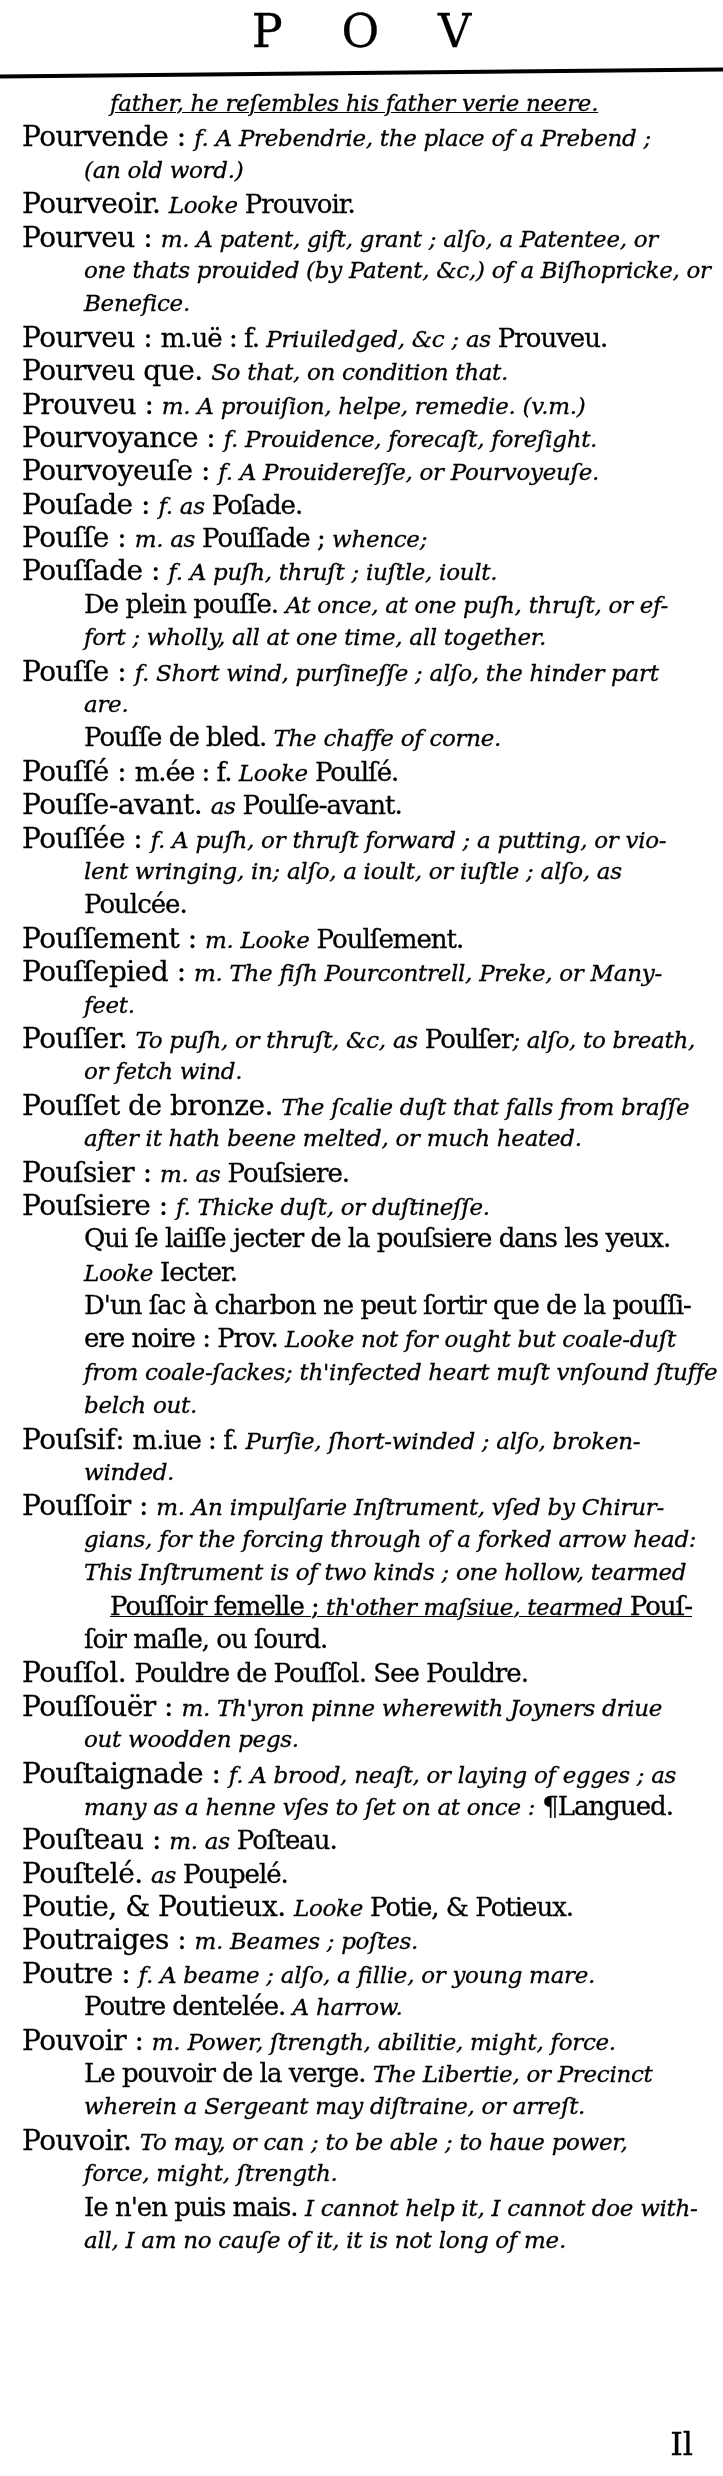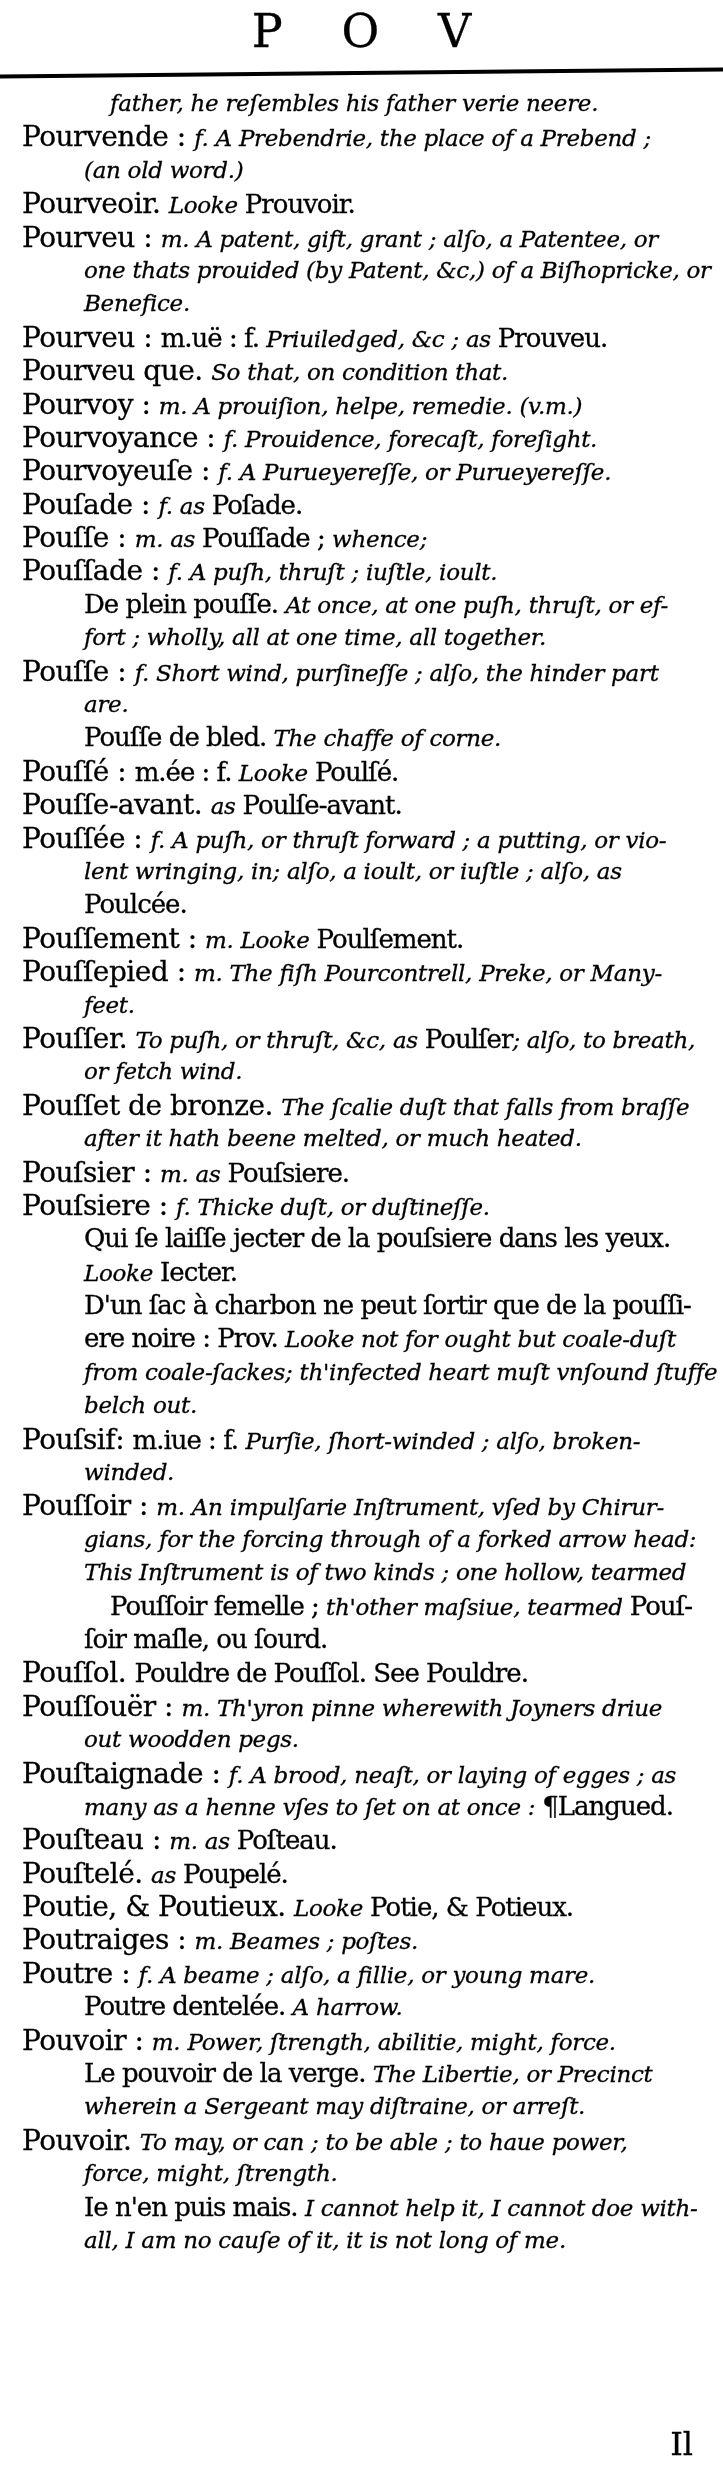--- a/index.html
+++ b/index.html
@@ -33,21 +33,21 @@
     padding: 12px 6px 0 22px;
   }
   .line {
     height: 33.4px;
     line-height: 33.4px;
     white-space: nowrap;
     overflow: visible;
   }
   .line.ind0 { padding-left: 0; }
   .line.ind1 { padding-left: 62px; }
-  .line.ind2 { padding-left: 88px; }
+  .line.ind2 { padding-left: 88px; text-decoration: underline; }
   .h {
     font-size: 28px;
     letter-spacing: -0.5px;
   }
   .r {
     font-size: 26px;
     letter-spacing: -1px;
   }
   .i {
     font-style: italic;
@@ -70,23 +70,23 @@
   <div class="body-col">
       <div class="line ind2"><span class="i">father, he reſembles his father verie neere.</span></div>
       <div class="line ind0"><span class="h">Pourvende : </span><span class="i">f. A Prebendrie, the place of a Prebend ;</span></div>
       <div class="line ind1"><span class="i">(an old word.)</span></div>
       <div class="line ind0"><span class="h">Pourveoir. </span><span class="i">Looke </span><span class="r">Prouvoir.</span></div>
       <div class="line ind0"><span class="h">Pourveu : </span><span class="i">m. A patent, gift, grant ; alſo, a Patentee, or</span></div>
       <div class="line ind1"><span class="i">one thats prouided (by Patent, &amp;c,) of a Biſhopricke, or</span></div>
       <div class="line ind1"><span class="i">Benefice.</span></div>
       <div class="line ind0"><span class="h">Pourveu : </span><span class="r">m.uë : f. </span><span class="i">Priuiledged, &amp;c ; as </span><span class="r">Prouveu.</span></div>
       <div class="line ind0"><span class="h">Pourveu que. </span><span class="i">So that, on condition that.</span></div>
-      <div class="line ind0"><span class="h">Pourvoy : </span><span class="i">m. A prouiſion, helpe, remedie. (v.m.)</span></div>
+      <div class="line ind0"><span class="h">Prouveu : </span><span class="i">m. A prouiſion, helpe, remedie. (v.m.)</span></div>
       <div class="line ind0"><span class="h">Pourvoyance : </span><span class="i">f. Prouidence, forecaſt, foreſight.</span></div>
-      <div class="line ind0"><span class="h">Pourvoyeuſe : </span><span class="i">f. A Purueyereſſe, or Purueyereſſe.</span></div>
+      <div class="line ind0"><span class="h">Pourvoyeuſe : </span><span class="i">f. A Prouidereſſe, or Pourvoyeuſe.</span></div>
       <div class="line ind0"><span class="h">Pouſade : </span><span class="i">f. as </span><span class="r">Poſade.</span></div>
       <div class="line ind0"><span class="h">Pouſſe : </span><span class="i">m. as </span><span class="r">Pouſſade ; </span><span class="i">whence;</span></div>
       <div class="line ind0"><span class="h">Pouſſade : </span><span class="i">f. A puſh, thruſt ; iuſtle, ioult.</span></div>
       <div class="line ind1"><span class="r">De plein pouſſe. </span><span class="i">At once, at one puſh, thruſt, or ef-</span></div>
       <div class="line ind1"><span class="i">fort ; wholly, all at one time, all together.</span></div>
       <div class="line ind0"><span class="h">Pouſſe : </span><span class="i">f. Short wind, purſineſſe ; alſo, the hinder part</span></div>
       <div class="line ind1"><span class="i">are.</span></div>
       <div class="line ind1"><span class="r">Pouſſe de bled. </span><span class="i">The chaffe of corne.</span></div>
       <div class="line ind0"><span class="h">Pouſſé : </span><span class="r">m.ée : f. </span><span class="i">Looke </span><span class="r">Poulſé.</span></div>
       <div class="line ind0"><span class="h">Pouſſe-avant. </span><span class="i">as </span><span class="r">Poulſe-avant.</span></div>

